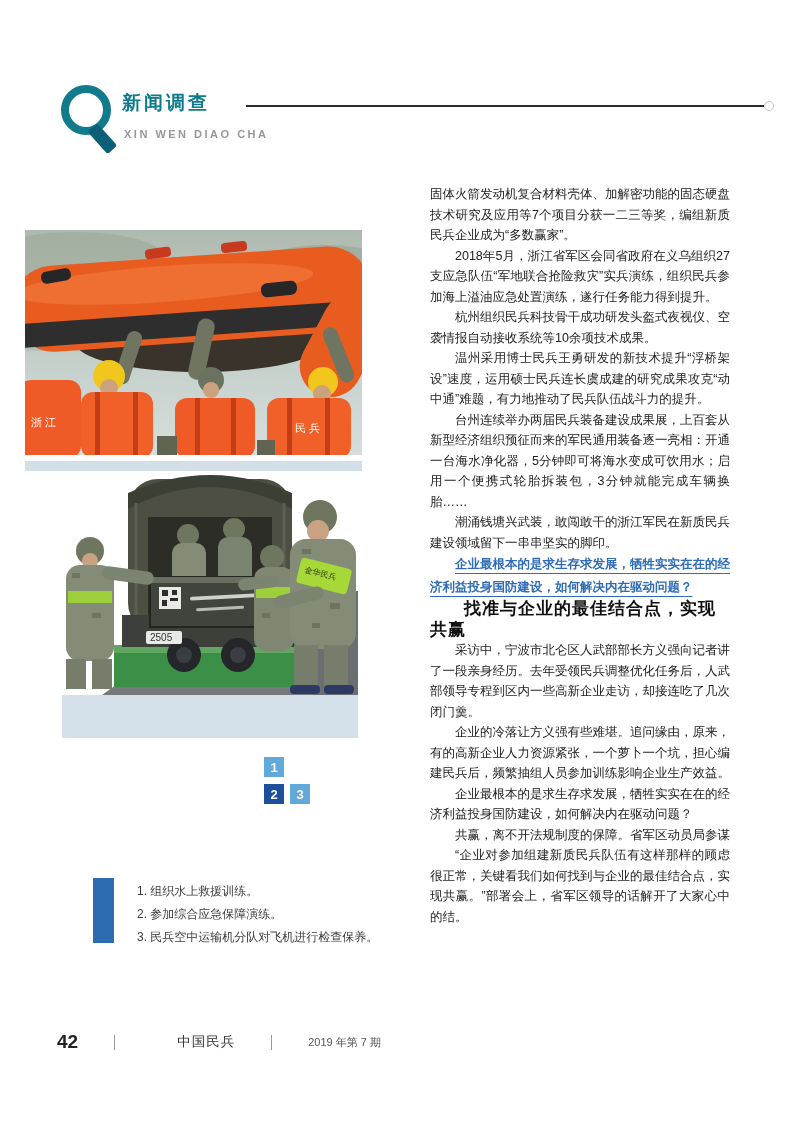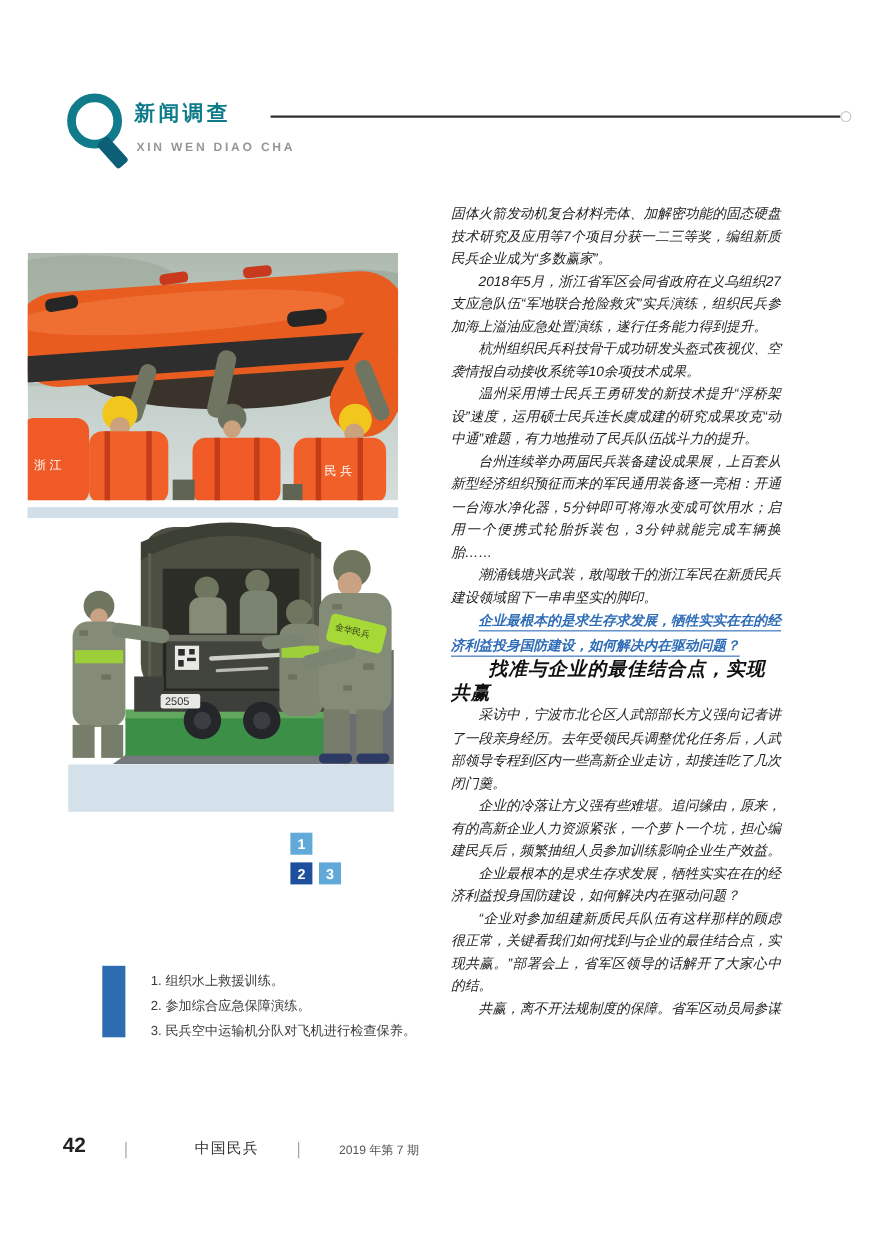--- a/index.html
+++ b/index.html
@@ -28,31 +28,31 @@
   .badge-dark{background:#1d4f9c;}
   .badge1{left:264px;top:757px;}
   .badge2{left:264px;top:784px;}
   .badge3{left:290px;top:784px;}
 
   .cap-bar{left:93px;top:878px;width:21px;height:65px;background:#2e6cb2;}
   .cap-list{left:137px;top:880px;font-size:12px;line-height:23px;color:#3c3c3c;}
   .cap-list div{white-space:nowrap;}
 
   
-  .article{left:410px;top:184px;width:300px;font-size:12.5px;line-height:20.5px;
-           text-align:justify;color:#222;font-style:italic;}
+  .article{left:430px;top:184px;width:300px;font-size:12.5px;line-height:20.5px;
+           text-align:justify;color:#222;}
   .article p{margin:0;text-indent:2em;}
   .article p.first{text-indent:0;}
   .question{margin-top:25px;color:#2e6cb8;font-weight:bold;line-height:23px;
             text-indent:2em;text-decoration:underline;text-underline-offset:5px;}
   .sec-head{margin-top:12px;margin-bottom:15px;text-align:left;text-indent:0;
             font-size:17px;font-weight:bold;color:#101010;letter-spacing:1px;}
 
   
-  .footer{left:57px;top:1031px;display:flex;align-items:flex-end;gap:28px;}
+  .footer{left:57px;top:1031px;display:flex;align-items:center;gap:28px;}
   .footer .pagenum{font-size:19px;font-weight:bold;color:#222;}
   .footer .sep{width:1px;height:15px;background:#9a9a9a;margin:0 8px;}
   .footer .mag{font-size:13.5px;color:#333;letter-spacing:1px;margin-left:26px;}
   .footer .issue{font-size:11px;color:#555;}
 </style>
 </head>
 <body>
 
 <div class="abs" style="left:58px;top:82px;width:64px;height:74px;">
   <svg width="64" height="74" viewBox="0 0 64 74">
@@ -228,22 +228,22 @@
   <p>温州采用博士民兵王勇研发的新技术提升“浮桥架设”速度，运用硕士民兵连长虞成建的研究成果攻克“动中通”难题，有力地推动了民兵队伍战斗力的提升。</p>
   <p>台州连续举办两届民兵装备建设成果展，上百套从新型经济组织预征而来的军民通用装备逐一亮相：开通一台海水净化器，5分钟即可将海水变成可饮用水；启用一个便携式轮胎拆装包，3分钟就能完成车辆换胎……</p>
   <p>潮涌钱塘兴武装，敢闯敢干的浙江军民在新质民兵建设领域留下一串串坚实的脚印。</p>
 
   <p class="question">企业最根本的是求生存求发展，牺牲实实在在的经济利益投身国防建设，如何解决内在驱动问题？</p>
   <p class="sec-head">找准与企业的最佳结合点，实现共赢</p>
 
   <p>采访中，宁波市北仑区人武部部长方义强向记者讲了一段亲身经历。去年受领民兵调整优化任务后，人武部领导专程到区内一些高新企业走访，却接连吃了几次闭门羹。</p>
   <p>企业的冷落让方义强有些难堪。追问缘由，原来，有的高新企业人力资源紧张，一个萝卜一个坑，担心编建民兵后，频繁抽组人员参加训练影响企业生产效益。</p>
   <p>企业最根本的是求生存求发展，牺牲实实在在的经济利益投身国防建设，如何解决内在驱动问题？</p>
+  <p>共赢，离不开法规制度的保障。省军区动员局参谋</p>
   <p>“企业对参加组建新质民兵队伍有这样那样的顾虑很正常，关键看我们如何找到与企业的最佳结合点，实现共赢。”部署会上，省军区领导的话解开了大家心中的结。</p>
-  <p>共赢，离不开法规制度的保障。省军区动员局参谋</p>
 </div>
 
 <div class="abs footer">
   <span class="pagenum">42</span>
   <span class="sep"></span>
   <span class="mag">中国民兵</span>
   <span class="sep"></span>
   <span class="issue">2019 年第 7 期</span>
 </div>
 

